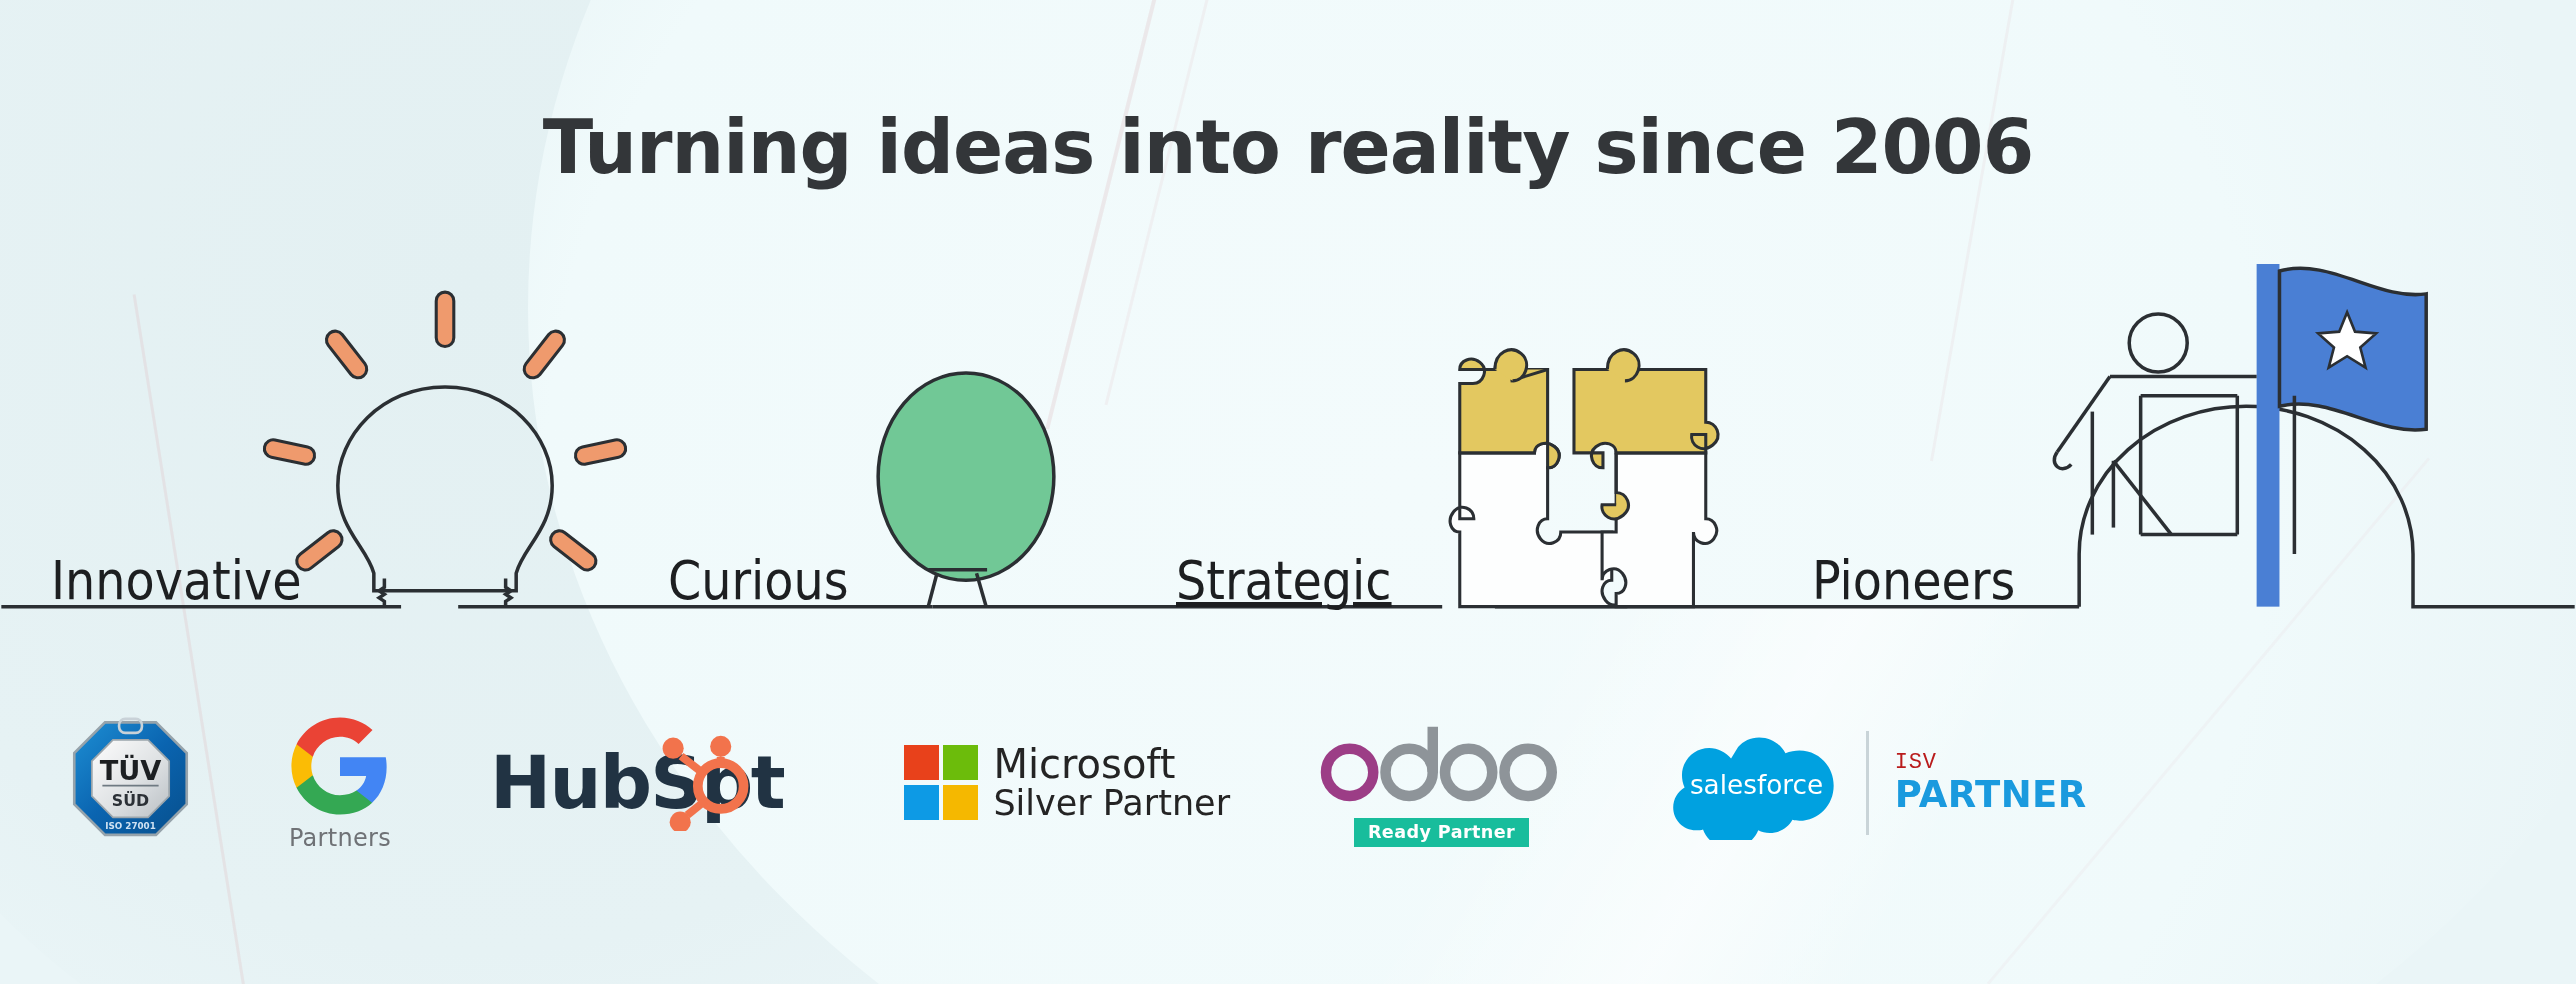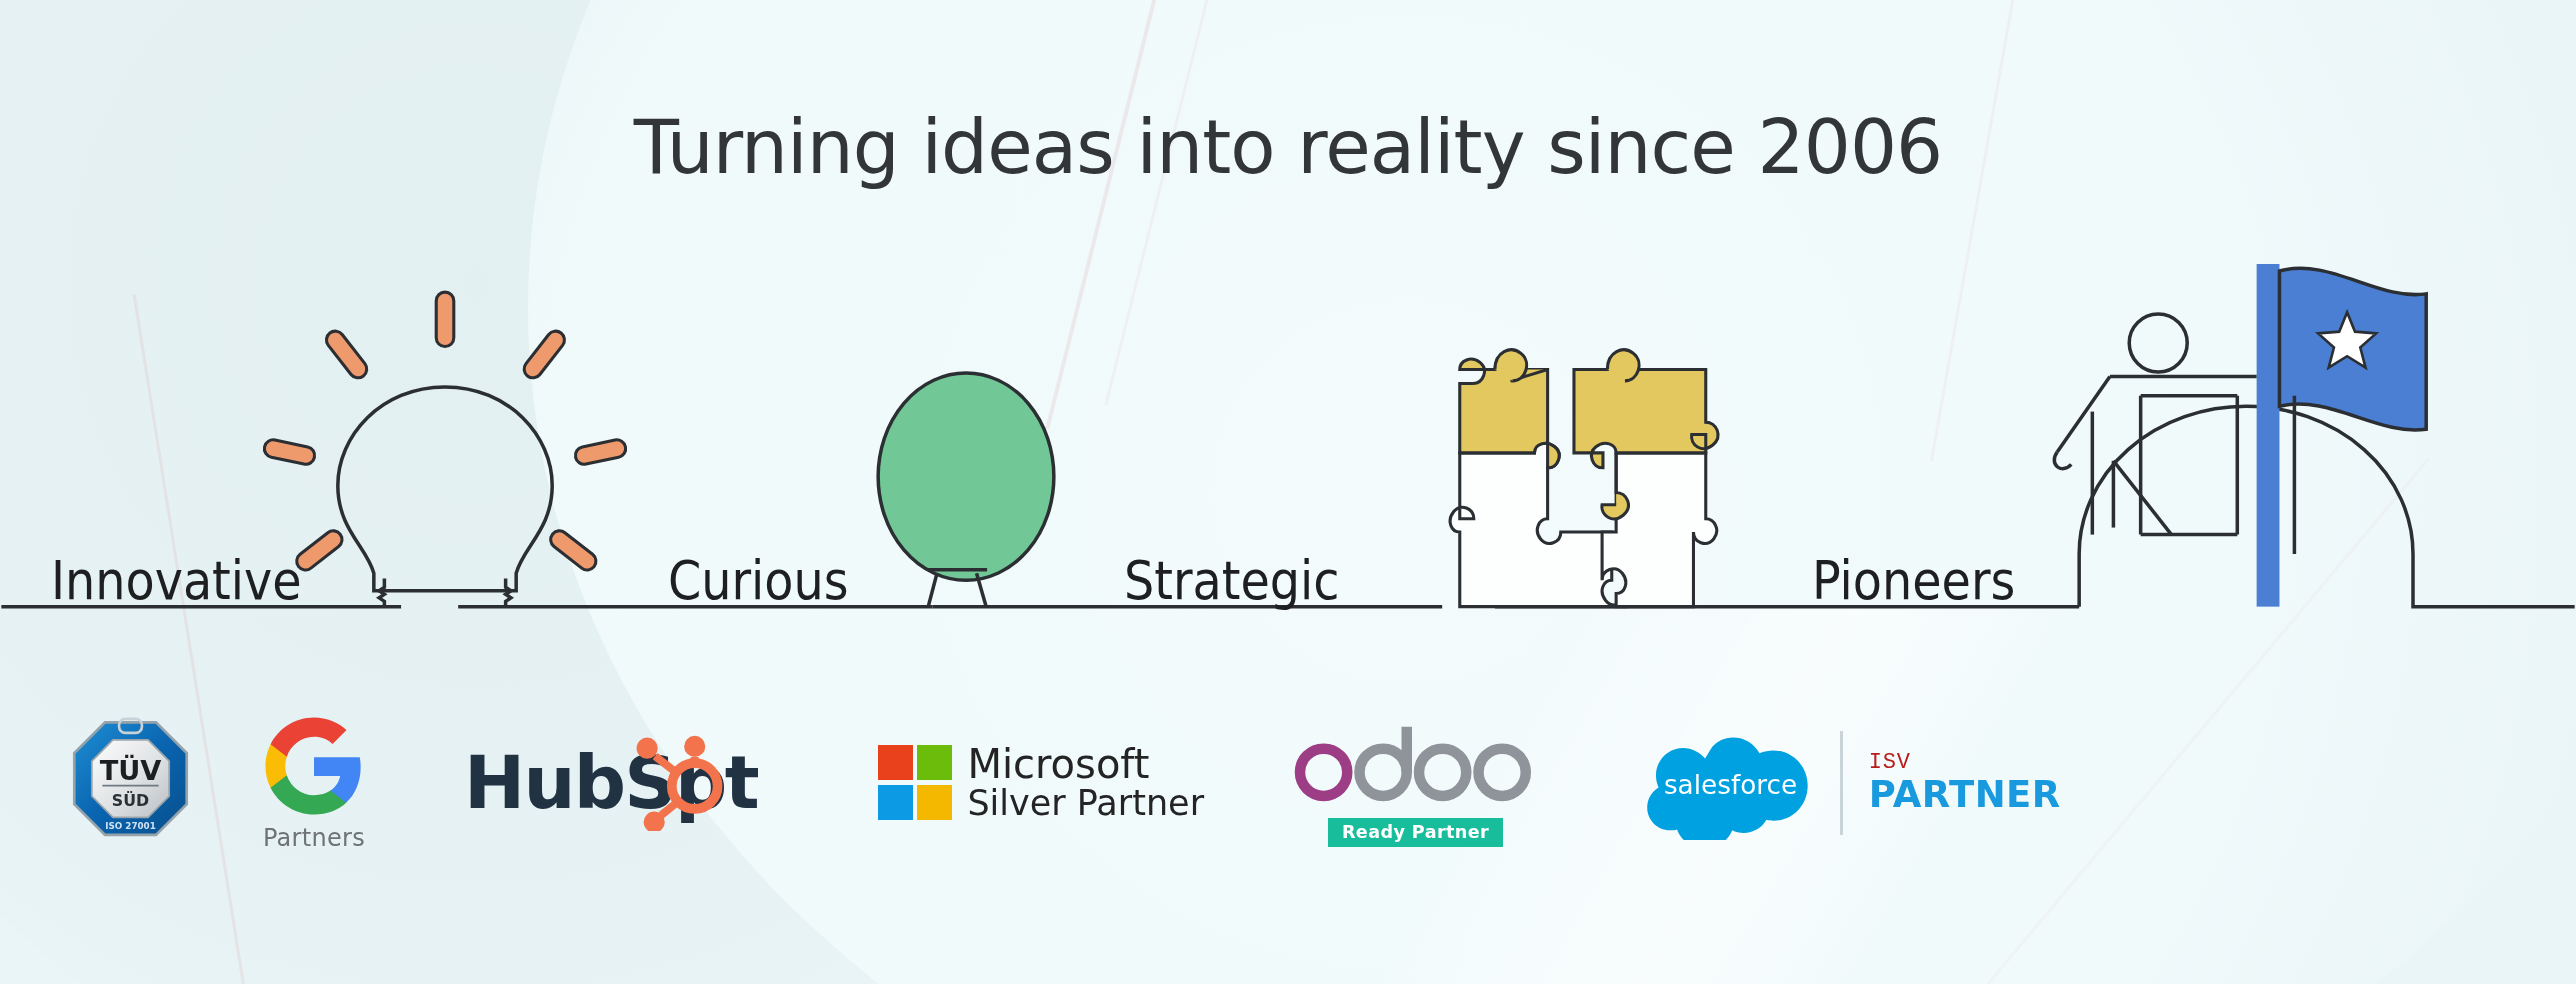--- a/index.html
+++ b/index.html
@@ -31,49 +31,49 @@
   .bg-diag.d4{left:1988px;top:-202px;width:2.6px;height:668px;transform:rotate(10deg);opacity:.5;}
   .bg-diag.d5{left:2207px;top:378px;width:2.6px;height:686px;transform:rotate(40deg);opacity:.35;}
   .bg-wedge{
     position:absolute;left:967px;top:607px;width:1319px;height:378px;
     background:linear-gradient(120deg, rgba(255,255,255,0) 40%, rgba(255,255,255,.55) 58%, rgba(255,255,255,0) 72%);
   }
 
   
   #headline{
     position:absolute;top:104px;left:0;width:2576px;text-align:center;z-index:3;
-    font-size:74px;font-weight:normal;color:#333639;letter-spacing:-0.9px;
+    font-size:74px;font-weight:bold;color:#333639;letter-spacing:-0.9px;
     font-family:"DejaVu Sans", sans-serif;
     white-space:nowrap;
   }
 
   
   #icon-band{position:absolute;left:0;top:264px;width:2576px;height:369px;z-index:4;}
   #icon-band svg{display:block;}
 
   
   .value-label{
     position:absolute;z-index:6;
     font-size:53px;color:#1d1f21;white-space:nowrap;
     font-family:"DejaVu Sans Condensed","DejaVu Sans", sans-serif;
   }
   #label-innovative{left:51px;top:550px;}
   #label-curious{left:668px;top:550px;}
-  #label-strategic{left:1124px;top:550px;}
+  #label-strategic{left:1176px;top:550px;text-decoration:underline;}
   #label-pioneers{left:1812px;top:550px;}
 
   
   #partner-strip{
     position:absolute;left:0;top:699px;width:2576px;height:167px;z-index:5;
     display:flex;align-items:center;
   }
   .partner{display:flex;align-items:center;justify-content:center;flex-direction:column;}
 
   .p-tuv{margin-left:69px;}
-  .p-google{margin-left:69px;}
+  .p-google{margin-left:95px;}
   .p-hubspot{margin-left:97px;}
   .p-microsoft{margin-left:97px;}
   .p-odoo{margin-left:84px;}
   .p-sugar{margin-left:95px;}
   .p-salesforce{margin-left:104px;display:flex;flex-direction:row;align-items:center;}
 
   .google-sub{
     font-size:24px;color:#6f7276;margin-top:4.4px;letter-spacing:0.3px;
     font-family:"DejaVu Sans", sans-serif;
   }

